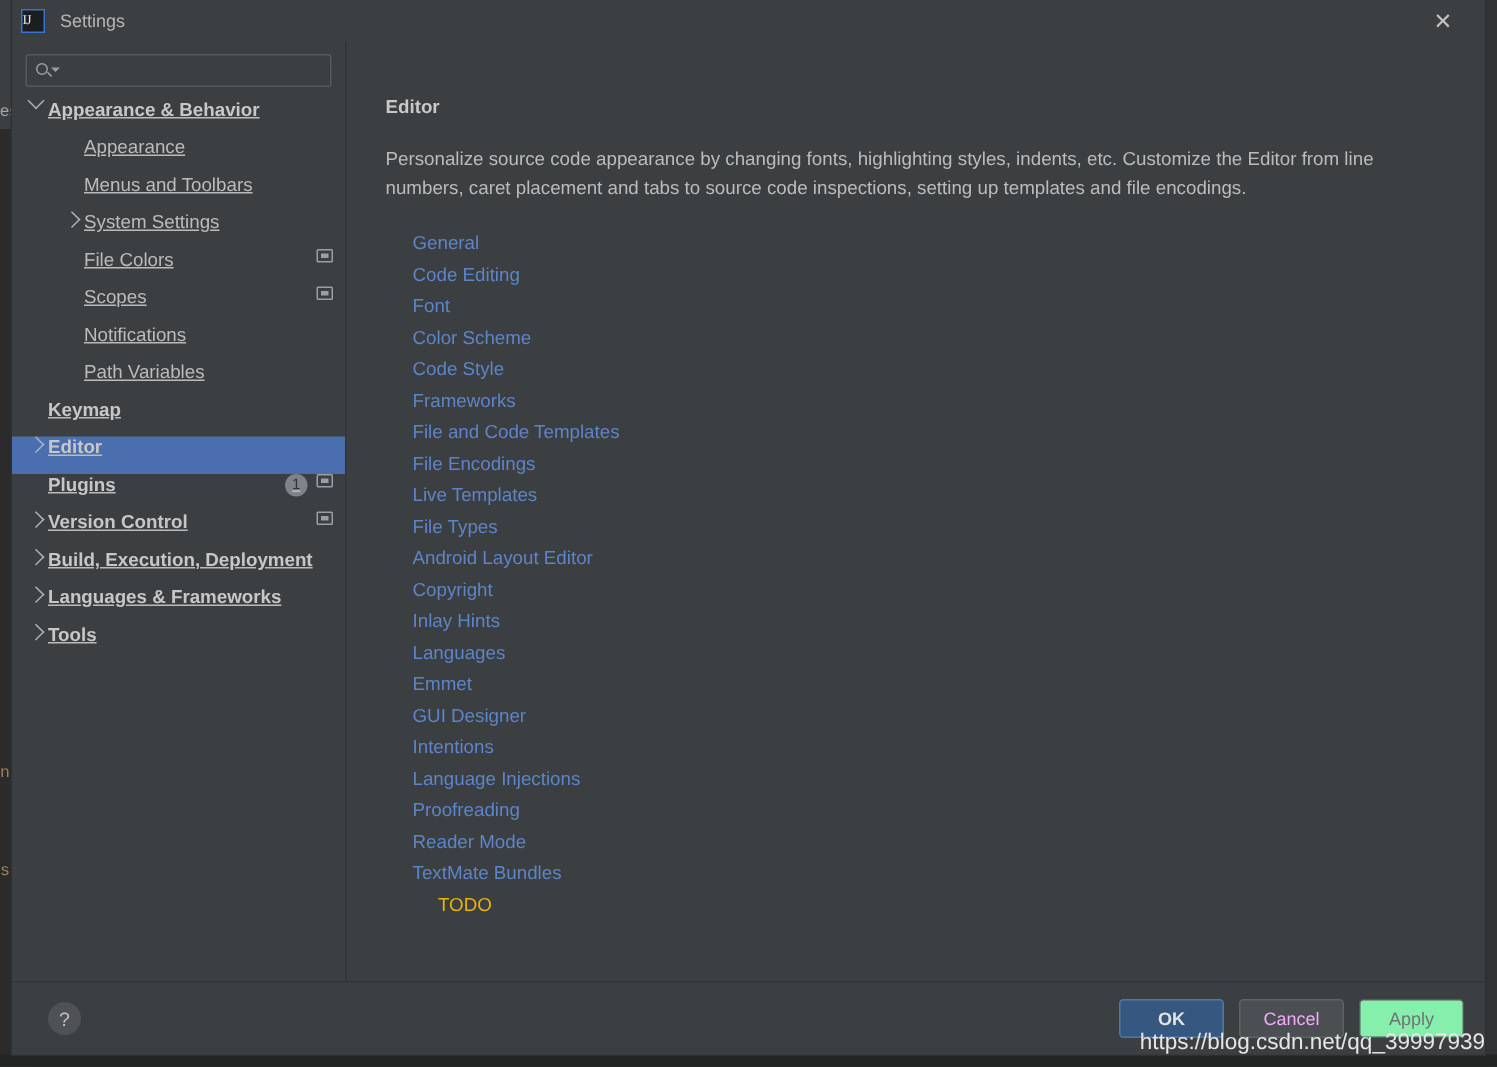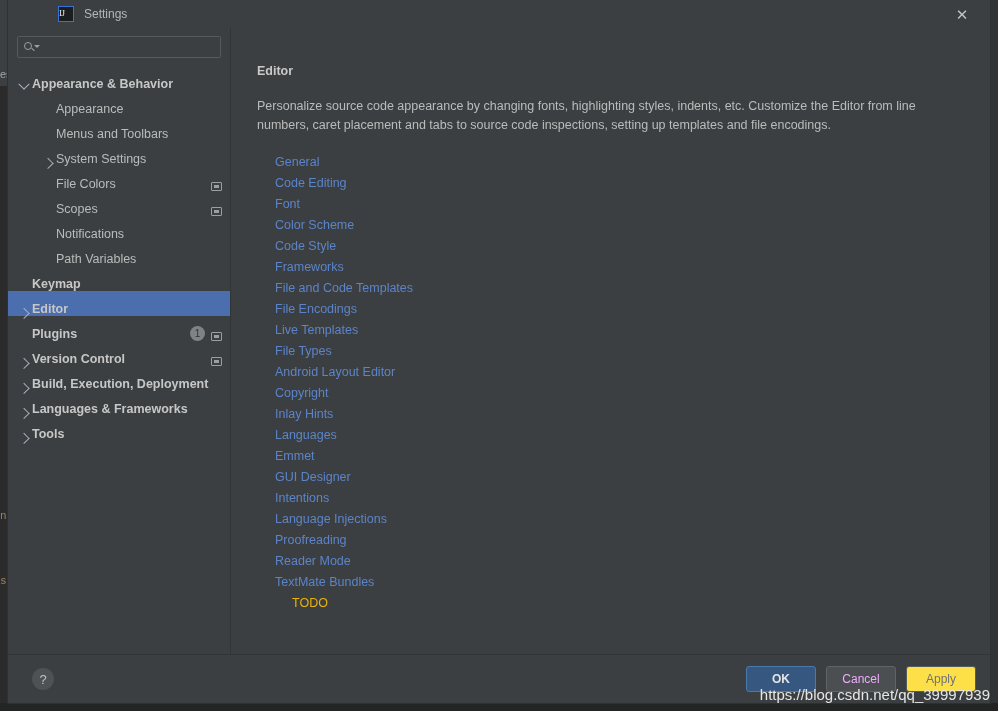--- a/index.html
+++ b/index.html
@@ -104,21 +104,20 @@
     background: #1b1d1f;
     display: flex;
     align-items: center;
     justify-content: flex-start;
     font-family: "Liberation Serif", serif;
     font-size: 9px;
     color: #e8e8e8;
     letter-spacing: -0.5px;
     box-sizing: border-box;
     flex: 0 0 auto;
-    margin-left: 44px;
   }
   .app-icon span { transform: translateY(-1px); }
   #title-text {
     margin-left: 10px;
     font-size: 12px;
     color: #b6b6b6;
   }
   #close-button {
     position: absolute;
     right: 14px;
@@ -206,25 +205,26 @@
   }
 
   #tree {
     flex: 1 1 auto;
     overflow: hidden;
     padding-top: 1px;
   }
   .tree-row {
     height: 25px;
     display: flex;
-    align-items: flex-end;
+    align-items: flex-start;
     padding-right: 8px;
     position: relative;
     cursor: default;
     box-sizing: border-box;
+    text-decoration: underline;
   }
   .tree-row.selected {
     background: #4b6eaf;
   }
   .tree-row.selected .tree-label { color: #e8e8e8; }
   .arrow {
     width: 16px;
     flex: 0 0 16px;
     display: flex;
     align-items: center;
@@ -364,21 +364,21 @@
     border: 1px solid #4a7aab;
     color: #e4e4e4;
     font-weight: bold;
   }
   .dlg-button.normal {
     background: #4b4f51;
     border: 1px solid #5e6366;
     color: #f0abfc;
   }
   .dlg-button.disabled {
-    background: #fde047;
+    background: #86efac;
     border: 1px solid #555a5c;
     color: #6f7375;
   }
 
   
   #watermark {
     position: absolute;
     right: 8px;
     bottom: 8px;
     font-size: 15px;

